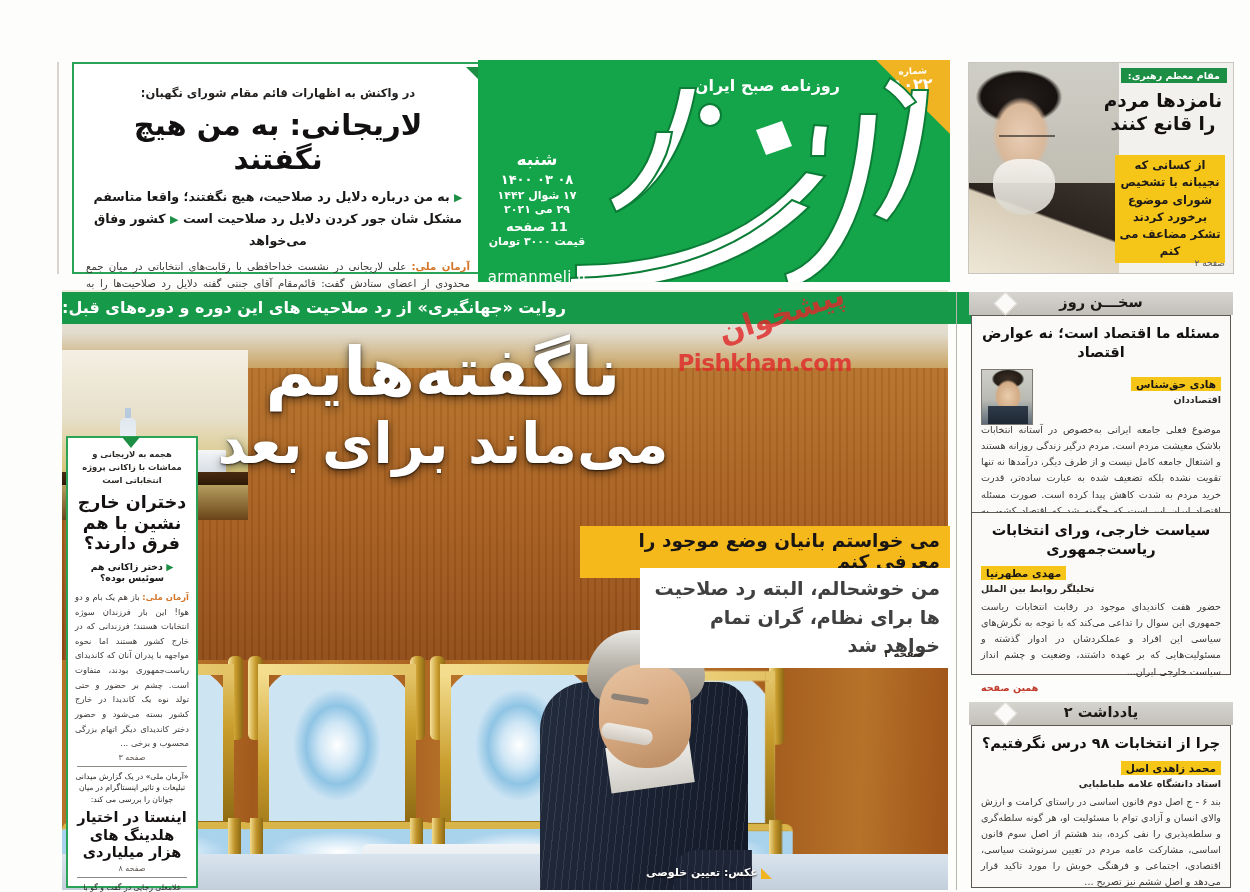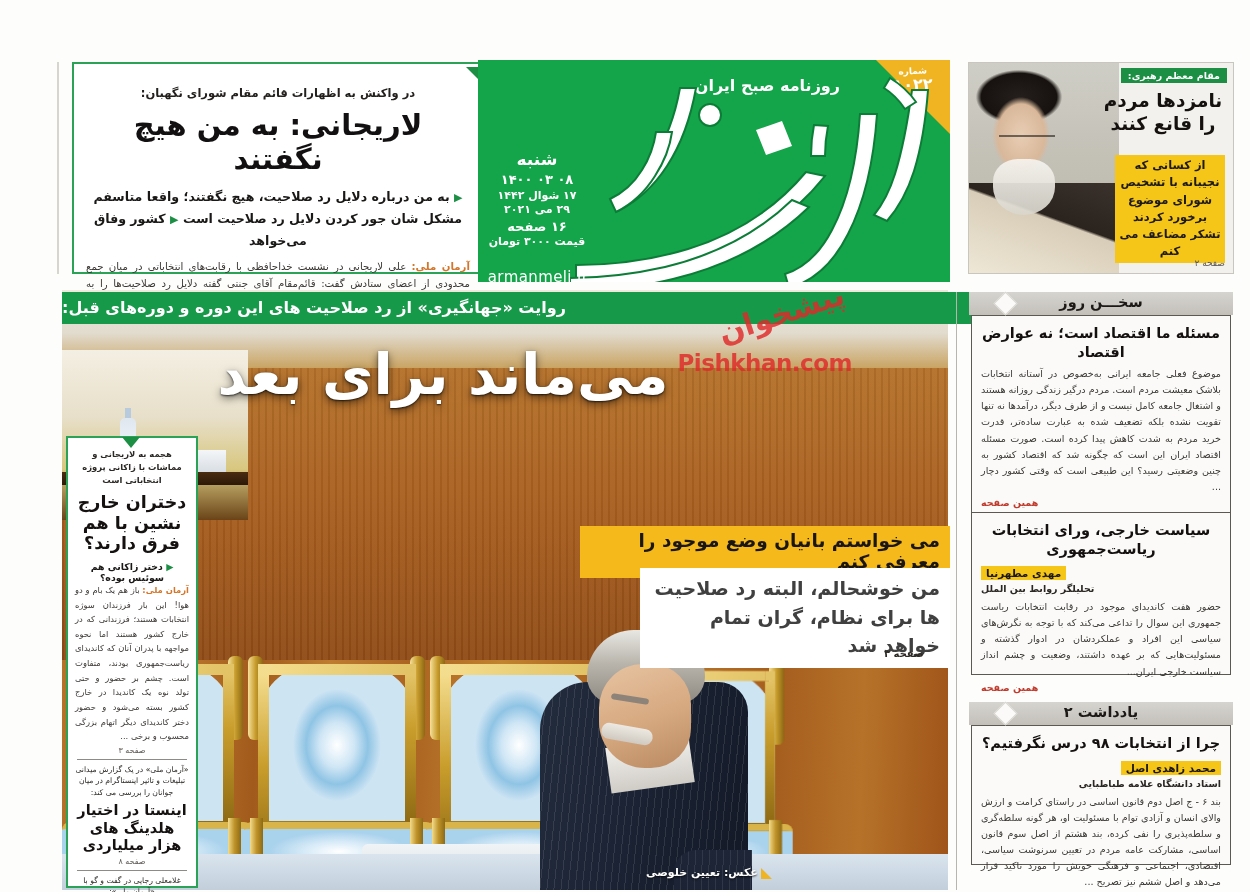--- a/index.html
+++ b/index.html
@@ -403,21 +403,21 @@
     text-align: center; line-height: 1.18; margin-top: 5px;
     letter-spacing: -.4px;
   }
   .lc-sub {
     font-size: 9.4px; font-weight: bold; color: #1a1817;
     text-align: center; margin-top: 7px;
   }
   .lc-sub .b { color: #1c8f45; }
   .lc-body {
     font-size: 8.4px; color: #3c3835; line-height: 1.74;
-    text-align: justify; margin-top: 0;
+    text-align: justify; margin-top: 7px;
   }
   .lc-body .lead { color: #d4762a; font-weight: bold; }
   .lc-page {
     font-size: 8px; color: #5e5955; text-align: center; margin-top: 2px;
   }
   .lc-rule {
     height: 1px; background: #8e8a85; margin: 4px 2px;
   }
   .lc-kicker2 {
     font-size: 7.7px; color: #2c2926; text-align: center;
@@ -484,21 +484,21 @@
   .sb-foot {
     font-size: 9.5px; font-weight: bold; color: #c0392b;
     text-align: left; margin-top: 2px;
   }
 
   .side-1 { top: 292px; }
   .side-2 { top: 512px; }
   .side-3 { top: 702px; }
   .side-1 .side-body { height: 232px; }
   .side-2 .side-body { height: 163px; }
-  .side-3 .side-body { height: 140px; }
+  .side-3 .side-body { height: 163px; }
 
   .vline {
     position: absolute; left: 956px; top: 292px;
     width: 1px; height: 598px; background: #b9b5ae;
   }
   .vline2 {
     position: absolute; left: 57px; top: 62px;
     width: 2px; height: 212px; background: #d8d5cf;
   }
 </style>
@@ -551,21 +551,21 @@
         <g fill="#ffffff">
           <path d="M196 62 l26 -9 l10 25 l-26 9 z"></path>
         </g>
       </svg>
 
       <div class="mh-dateblock">
         <div class="day">شنبه</div>
         <div class="d2">۰۸ ۰۳ ۱۴۰۰</div>
         <div class="d3">۱۷ شوال ۱۴۴۲</div>
         <div class="d4">۲۹ می ۲۰۲۱</div>
-        <div class="d5">۱۶ صفحه</div>
+        <div class="d5">11 صفحه</div>
         <div class="d6">قیمت ۳۰۰۰ تومان</div>
       </div>
       <div class="mh-site">armanmeli.ir</div>
     </div>
 
     <div class="box-tr">
       <div class="tr-photo">
         <div class="tr-robe"></div>
         <div class="tr-beard"></div>
         <div class="tr-glasses"></div>
@@ -640,20 +640,21 @@
   </div>
 
   <div class="kicker-bar">روایت «جهانگیری» از رد صلاحیت های این دوره و دوره‌های قبل:</div>
 
   <div class="watermark">
     <div class="wm-fa">پیشخوان</div>
     <div class="wm-en">Pishkhan.com</div>
   </div>
 
   <div class="headline">
+    <span class="l1">ناگفته‌هایم</span>
     <span class="l2">می‌ماند برای بعد</span>
   </div>
 
   <div class="quote-yellow">می خواستم بانیان وضع موجود را معرفی کنم</div>
   <div class="quote-white">من خوشحالم، البته رد صلاحیت ها برای نظام، گران تمام خواهد شد</div>
   <div class="quote-page">صفحه ۳</div>
   <div class="photo-credit">عکس: تعیین خلوصی</div>
 
   <div class="left-col">
     <div class="lc-arrow"></div>
@@ -681,20 +682,27 @@
 
   <div class="vline"></div>
 
   <div class="side side-1">
     <div class="side-head">
       <div class="dia"></div>
       <div class="t">سخـــن روز</div>
     </div>
     <div class="side-body">
       <div class="sb-head">مسئله ما اقتصاد است؛ نه عوارض اقتصاد</div>
+      <div class="sb-author-row">
+        <div class="sb-avatar"></div>
+        <div class="sb-author-text">
+          <div class="sb-name">هادی حق‌شناس</div>
+          <div class="sb-role">اقتصاددان</div>
+        </div>
+      </div>
       <div class="sb-body">موضوع فعلی جامعه ایرانی به‌خصوص در آستانه انتخابات بلاشک معیشت مردم است. مردم درگیر زندگی روزانه هستند و اشتغال جامعه کامل نیست و از طرف دیگر، درآمدها نه تنها تقویت نشده بلکه تضعیف شده به عبارت ساده‌تر، قدرت خرید مردم به شدت کاهش پیدا کرده است. صورت مسئله اقتصاد ایران این است که چگونه شد که اقتصاد کشور به چنین وضعیتی رسید؟ این طبیعی است که وقتی کشور دچار ...</div>
       <div class="sb-foot">همین صفحه</div>
     </div>
   </div>
 
   <div class="side side-2">
     <div class="side-body">
       <div class="sb-head">سیاست خارجی، ورای انتخابات ریاست‌جمهوری</div>
       <div class="sb-author-text" style="padding-left:0;text-align:left;">
         <div class="sb-name">مهدی مطهرنیا</div>

